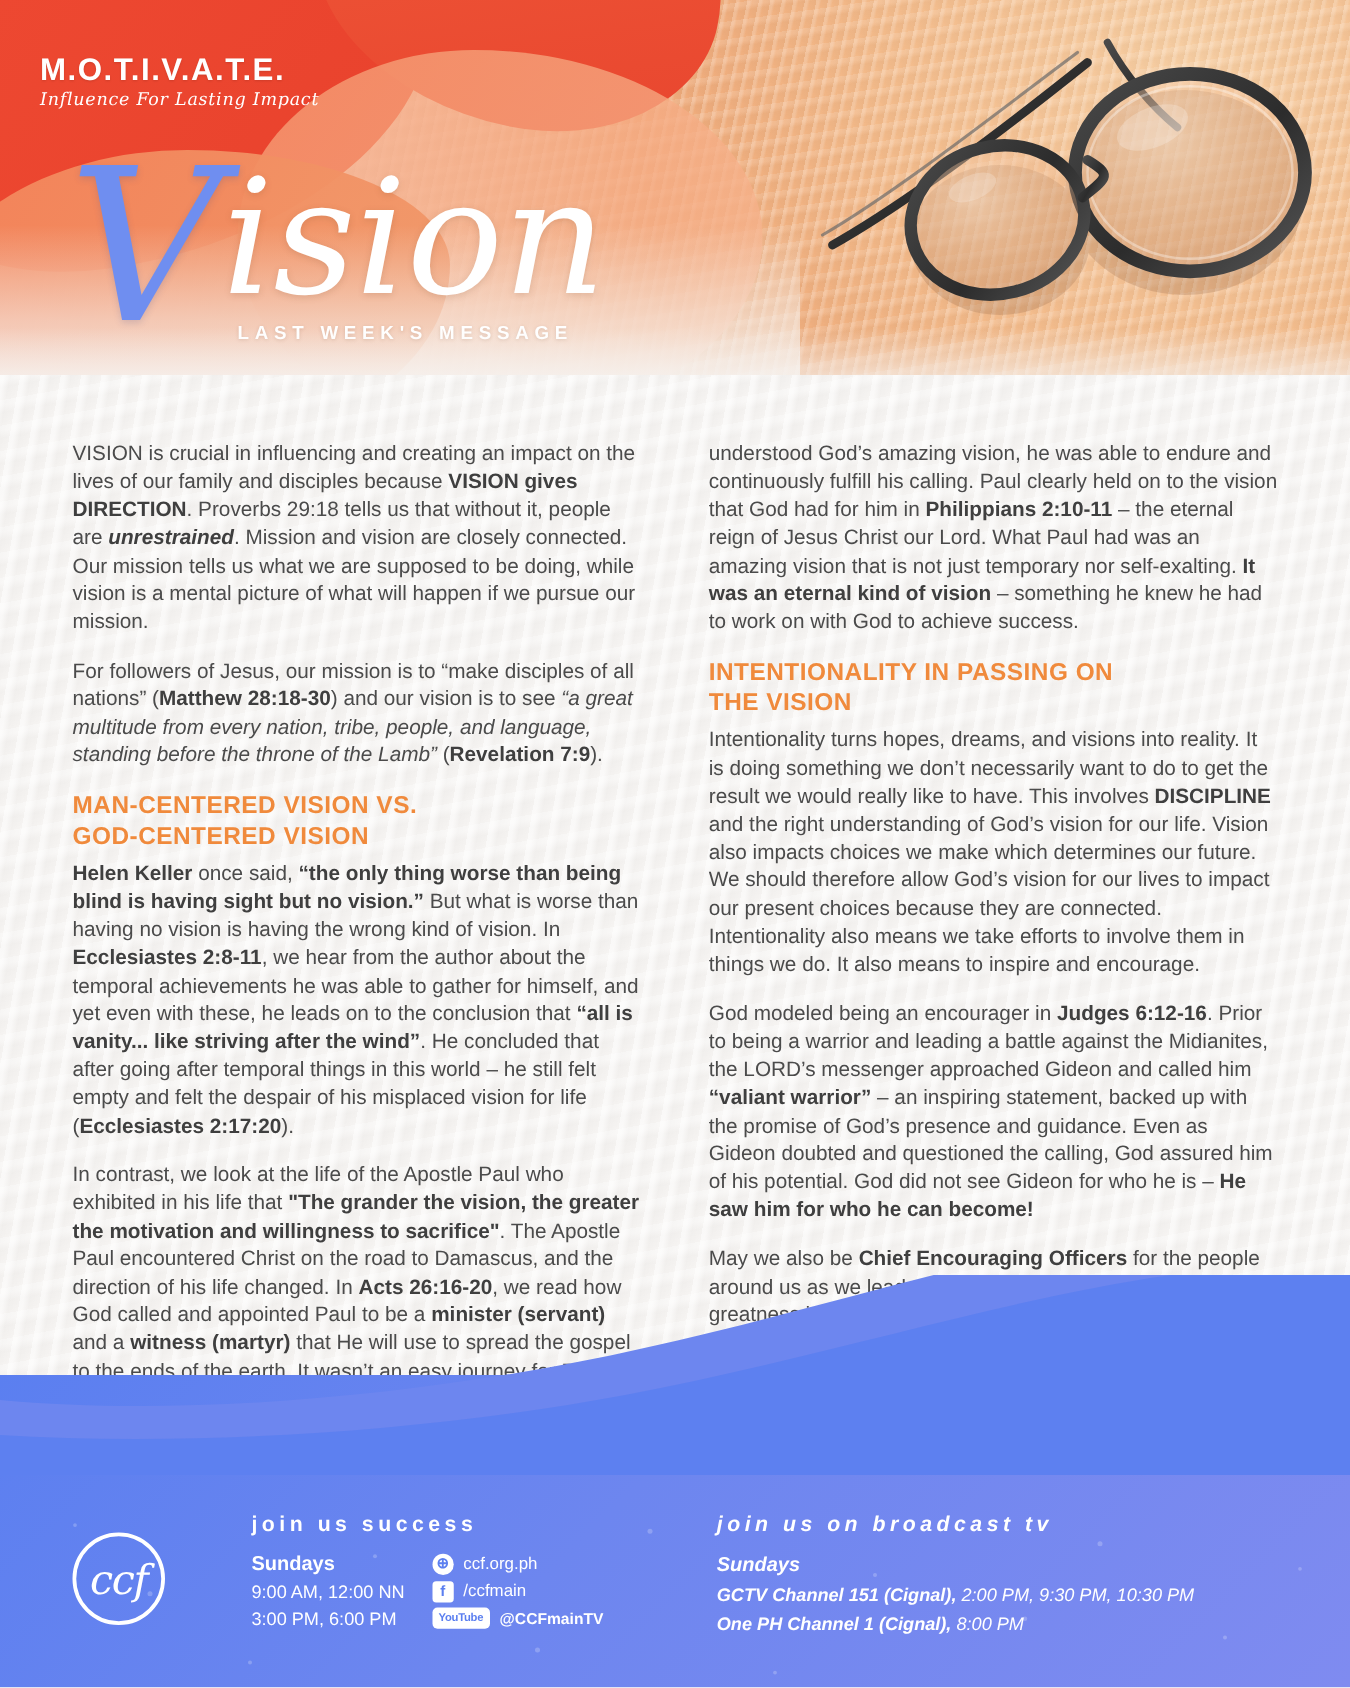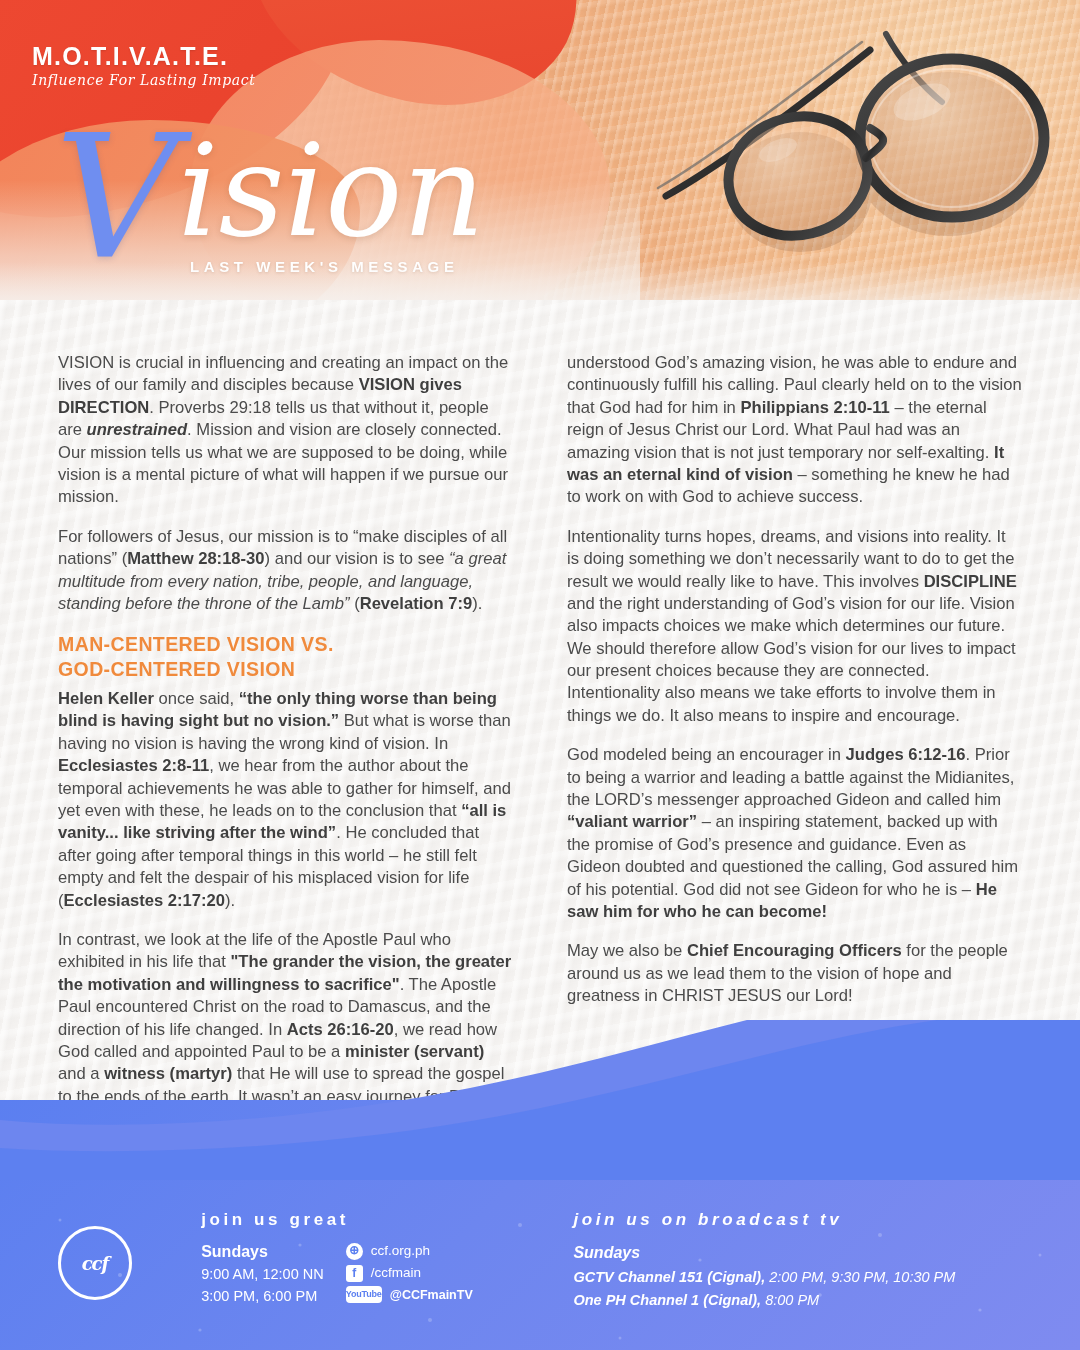--- a/index.html
+++ b/index.html
@@ -134,43 +134,43 @@
   .footer-content {
     position:absolute; left:0; bottom:0; width:1080px; height:170px;
     padding:0 58px; display:flex; align-items:flex-start;
   }
   .ccf-logo-box { width:150px; padding-top:46px; }
   .ccf-mark {
     width:74px; height:74px; border:3px solid #ffffff; border-radius:50%;
     display:flex; align-items:center; justify-content:center;
   }
   .ccf-mark span {
-    font-family:"DejaVu Serif", serif; font-style:italic; font-weight:bold;
-    font-size:18px; color:#ffffff; letter-spacing:-1px;
+    font-family:"DejaVu Serif", serif; font-style:italic; font-weight:normal;
+    font-size:33px; color:#ffffff; letter-spacing:-1px;
   }
   .footer-col { padding-top:30px; }
   .footer-col.online { width:390px; }
   .footer-col.tv { width:470px;font-style:italic; }
   .footer-head {
     font-size:17px; letter-spacing:3.6px; font-weight:bold; color:#ffffff;
     margin-bottom:10px;
   }
   .f-row { display:flex; gap:22px; }
   .f-times { color:#ffffff; font-size:14.5px; line-height:1.5; }
   .f-times .day { font-weight:bold; font-size:16px; }
   .f-social { color:#ffffff; font-size:13.5px; line-height:1.65; }
   .f-social .line { display:flex; align-items:center; gap:8px; }
   .f-social .glyph {
     width:17px; height:17px; display:inline-flex; align-items:center; justify-content:center;
     border-radius:3px; background:#ffffff; color:#5b7ff0;
     font-size:12px; font-weight:bold; flex:none;
   }
   .f-social .glyph.circle { border-radius:50%; }
   .f-social .yt {
-    width:36px; height:17px; border-radius:4px; background:#ffffff; color:#5b7ff0;
+    width:46px; height:17px; border-radius:4px; background:#ffffff; color:#5b7ff0;
     font-size:9px; font-weight:bold; display:inline-flex; align-items:center; justify-content:center;
     flex:none; letter-spacing:-.2px;
   }
   .f-social .yt-label { font-weight:bold; font-size:12.5px; }
   .tv-lines { color:#ffffff; font-size:14.5px; line-height:1.62; }
   .tv-lines .day { font-weight:bold; font-size:16px; }
   .tv-lines b { color:#ffffff; }
 </style>
 </head>
 <body>
@@ -232,20 +232,21 @@
 <div class="columns">
   <div class="col" id="col-left">
       <p>VISION is crucial in influencing and creating an impact on the lives of our family and disciples because <b>VISION gives DIRECTION</b>. Proverbs 29:18 tells us that without it, people are <b><i>unrestrained</i></b>. Mission and vision are closely connected. Our mission tells us what we are supposed to be doing, while vision is a mental picture of what will happen if we pursue our mission.</p>
       <p>For followers of Jesus, our mission is to “make disciples of all nations” (<b>Matthew 28:18-30</b>) and our vision is to see <i>“a great multitude from every nation, tribe, people, and language, standing before the throne of the Lamb”</i> (<b>Revelation 7:9</b>).</p>
       <h3 class="spaced">MAN-CENTERED VISION VS.<br>GOD-CENTERED VISION</h3>
       <p><b>Helen Keller</b> once said, <b>“the only thing worse than being blind is having sight but no vision.”</b> But what is worse than having no vision is having the wrong kind of vision. In <b>Ecclesiastes 2:8-11</b>, we hear from the author about the temporal achievements he was able to gather for himself, and yet even with these, he leads on to the conclusion that <b>“all is vanity... like striving after the wind”</b>. He concluded that after going after temporal things in this world – he still felt empty and felt the despair of his misplaced vision for life (<b>Ecclesiastes 2:17:20</b>).</p>
       <p>In contrast, we look at the life of the Apostle Paul who exhibited in his life that <b>"The grander the vision, the greater the motivation and willingness to sacrifice"</b>. The Apostle Paul encountered Christ on the road to Damascus, and the direction of his life changed. In <b>Acts 26:16-20</b>, we read how God called and appointed Paul to be a <b>minister (servant)</b> and a <b>witness (martyr)</b> that He will use to spread the gospel to the ends of the earth. It wasn’t an easy journey for Paul, but because he</p>
     </div>
   <div class="col" id="col-right">
       <p>understood God’s amazing vision, he was able to endure and continuously fulfill his calling. Paul clearly held on to the vision that God had for him in <b>Philippians 2:10-11</b> – the eternal reign of Jesus Christ our Lord. What Paul had was an amazing vision that is not just temporary nor self-exalting. <b>It was an eternal kind of vision</b> – something he knew he had to work on with God to achieve success.</p>
+      <h3 class="spaced">INTENTIONALITY IN PASSING ON<br>THE VISION</h3>
       <p>Intentionality turns hopes, dreams, and visions into reality. It is doing something we don’t necessarily want to do to get the result we would really like to have. This involves <b>DISCIPLINE</b> and the right understanding of God’s vision for our life. Vision also impacts choices we make which determines our future. We should therefore allow God’s vision for our lives to impact our present choices because they are connected. Intentionality also means we take efforts to involve them in things we do. It also means to inspire and encourage.</p>
       <p>God modeled being an encourager in <b>Judges 6:12-16</b>. Prior to being a warrior and leading a battle against the Midianites, the LORD’s messenger approached Gideon and called him <b>“valiant warrior”</b> – an inspiring statement, backed up with the promise of God’s presence and guidance. Even as Gideon doubted and questioned the calling, God assured him of his potential. God did not see Gideon for who he is – <b>He saw him for who he can become!</b></p>
       <p>May we also be <b>Chief Encouraging Officers</b> for the people around us as we lead them to the vision of hope and greatness in CHRIST JESUS our Lord!</p>
     </div>
 </div>
 
 <div class="footer-wrap">
   <div class="footer-blue"></div>
   <svg class="footer-curve" viewBox="0 0 1080 210" preserveAspectRatio="none">
     <path d="M0,210 L1080,210 L1080,6 C880,-6 700,72 470,118 C330,146 150,164 0,150 Z" fill="#6d86ef"></path>
@@ -269,21 +270,21 @@
   </svg>
 
   <div class="footer-content">
     <div class="ccf-logo-box">
       <div class="ccf-mark">
         <span>ccf</span>
       </div>
     </div>
 
     <div class="footer-col online">
-      <div class="footer-head">join us great</div>
+      <div class="footer-head">join us success</div>
       <div class="f-row">
         <div class="f-times">
           <div class="day">Sundays</div>
           <div>9:00 AM, 12:00 NN</div>
           <div>3:00 PM, 6:00 PM</div>
         </div>
         <div class="f-social" id="footer-social">
             <div class="line">
               <span class="glyph circle">⊕</span>
               <span>ccf.org.ph</span>

